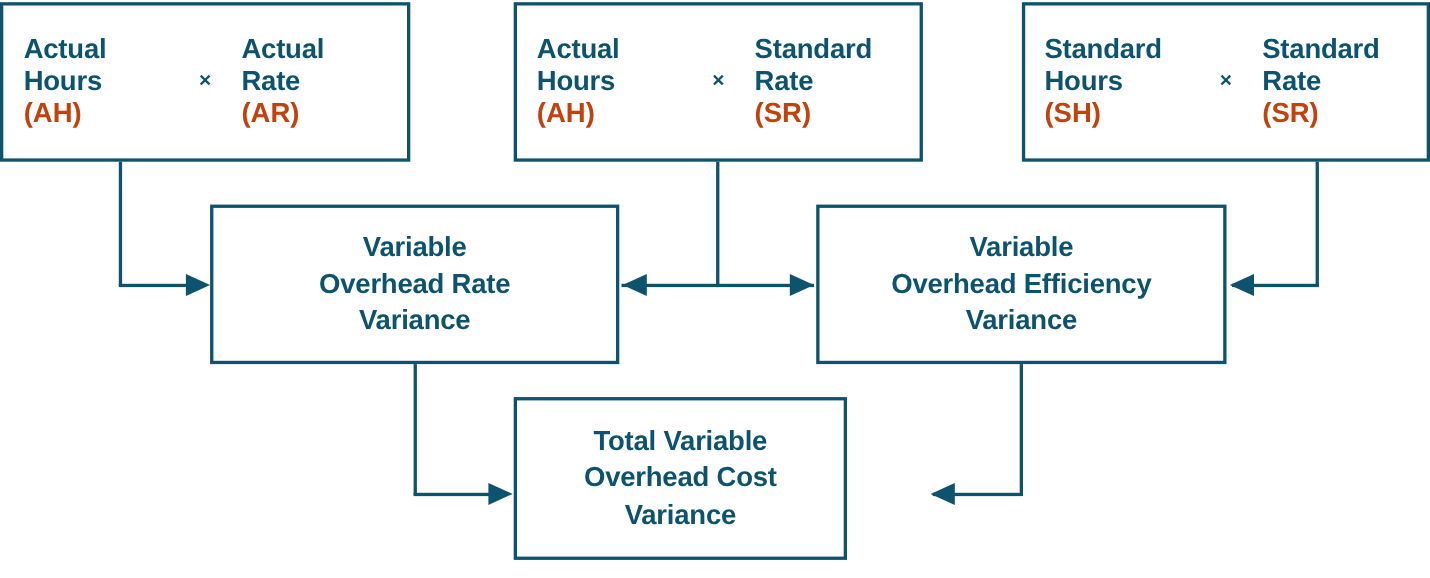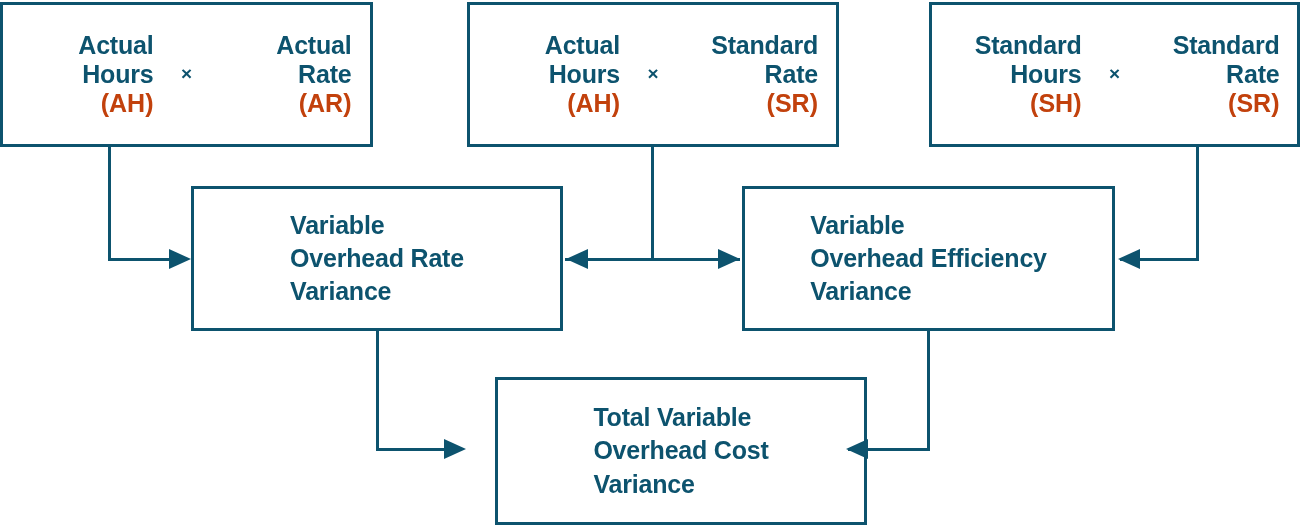--- a/index.html
+++ b/index.html
@@ -29,21 +29,21 @@
     display: flex;
     flex-direction: row;
     align-items: flex-start;
     justify-content: center;
     width: 100%;
     gap: 0px;
   }
   .factor {
     display: flex;
     flex-direction: column;
-    align-items: flex-end;
+    align-items: flex-start;
     line-height: 1.17;
   }
   .factor .word {
     font-size: 25px;
     font-weight: bold;
     color: #0d536e;
     letter-spacing: -0.2px;
     white-space: nowrap;
   }
   .factor .abbr {
@@ -61,21 +61,21 @@
   }
   .factor.left  { width: 132px; }
   .factor.right { width: 132px; }
   .times.gap    { width: 66px; text-align: center; }
 
   
   .vtext {
     font-size: 25px;
     font-weight: bold;
     color: #0d536e;
-    text-align: left;
+    text-align: center;
     line-height: 1.33;
     letter-spacing: -0.2px;
     white-space: pre-line;
   }
 
   
   .hline, .vline {
     position: absolute;
     background: #0d536e;
   }
@@ -156,21 +156,21 @@
 Overhead Rate
 Variance</div>
   </div>
 
   <div class="box" style="left:742px; top:186px; width:373px; height:145px;">
     <div class="vtext">Variable
 Overhead Efficiency
 Variance</div>
   </div>
 
-  <div class="box" style="left:467px; top:377px; width:372px; height:148px;margin-left:28px;">
+  <div class="box" style="left:467px; top:361px; width:303px; height:148px;">
     <div class="vtext">Total Variable
 Overhead Cost
 Variance</div>
   </div>
 
   <div class="vline" style="left:108px; top:147px; height:113px;"></div>
   <div class="hline" style="left:108px; top:258px; width:75px;"></div>
   <div class="arrow arrow-right" style="left:169px; top:249px;"></div>
 
   <div class="vline" style="left:651px; top:147px; height:113px;"></div>

